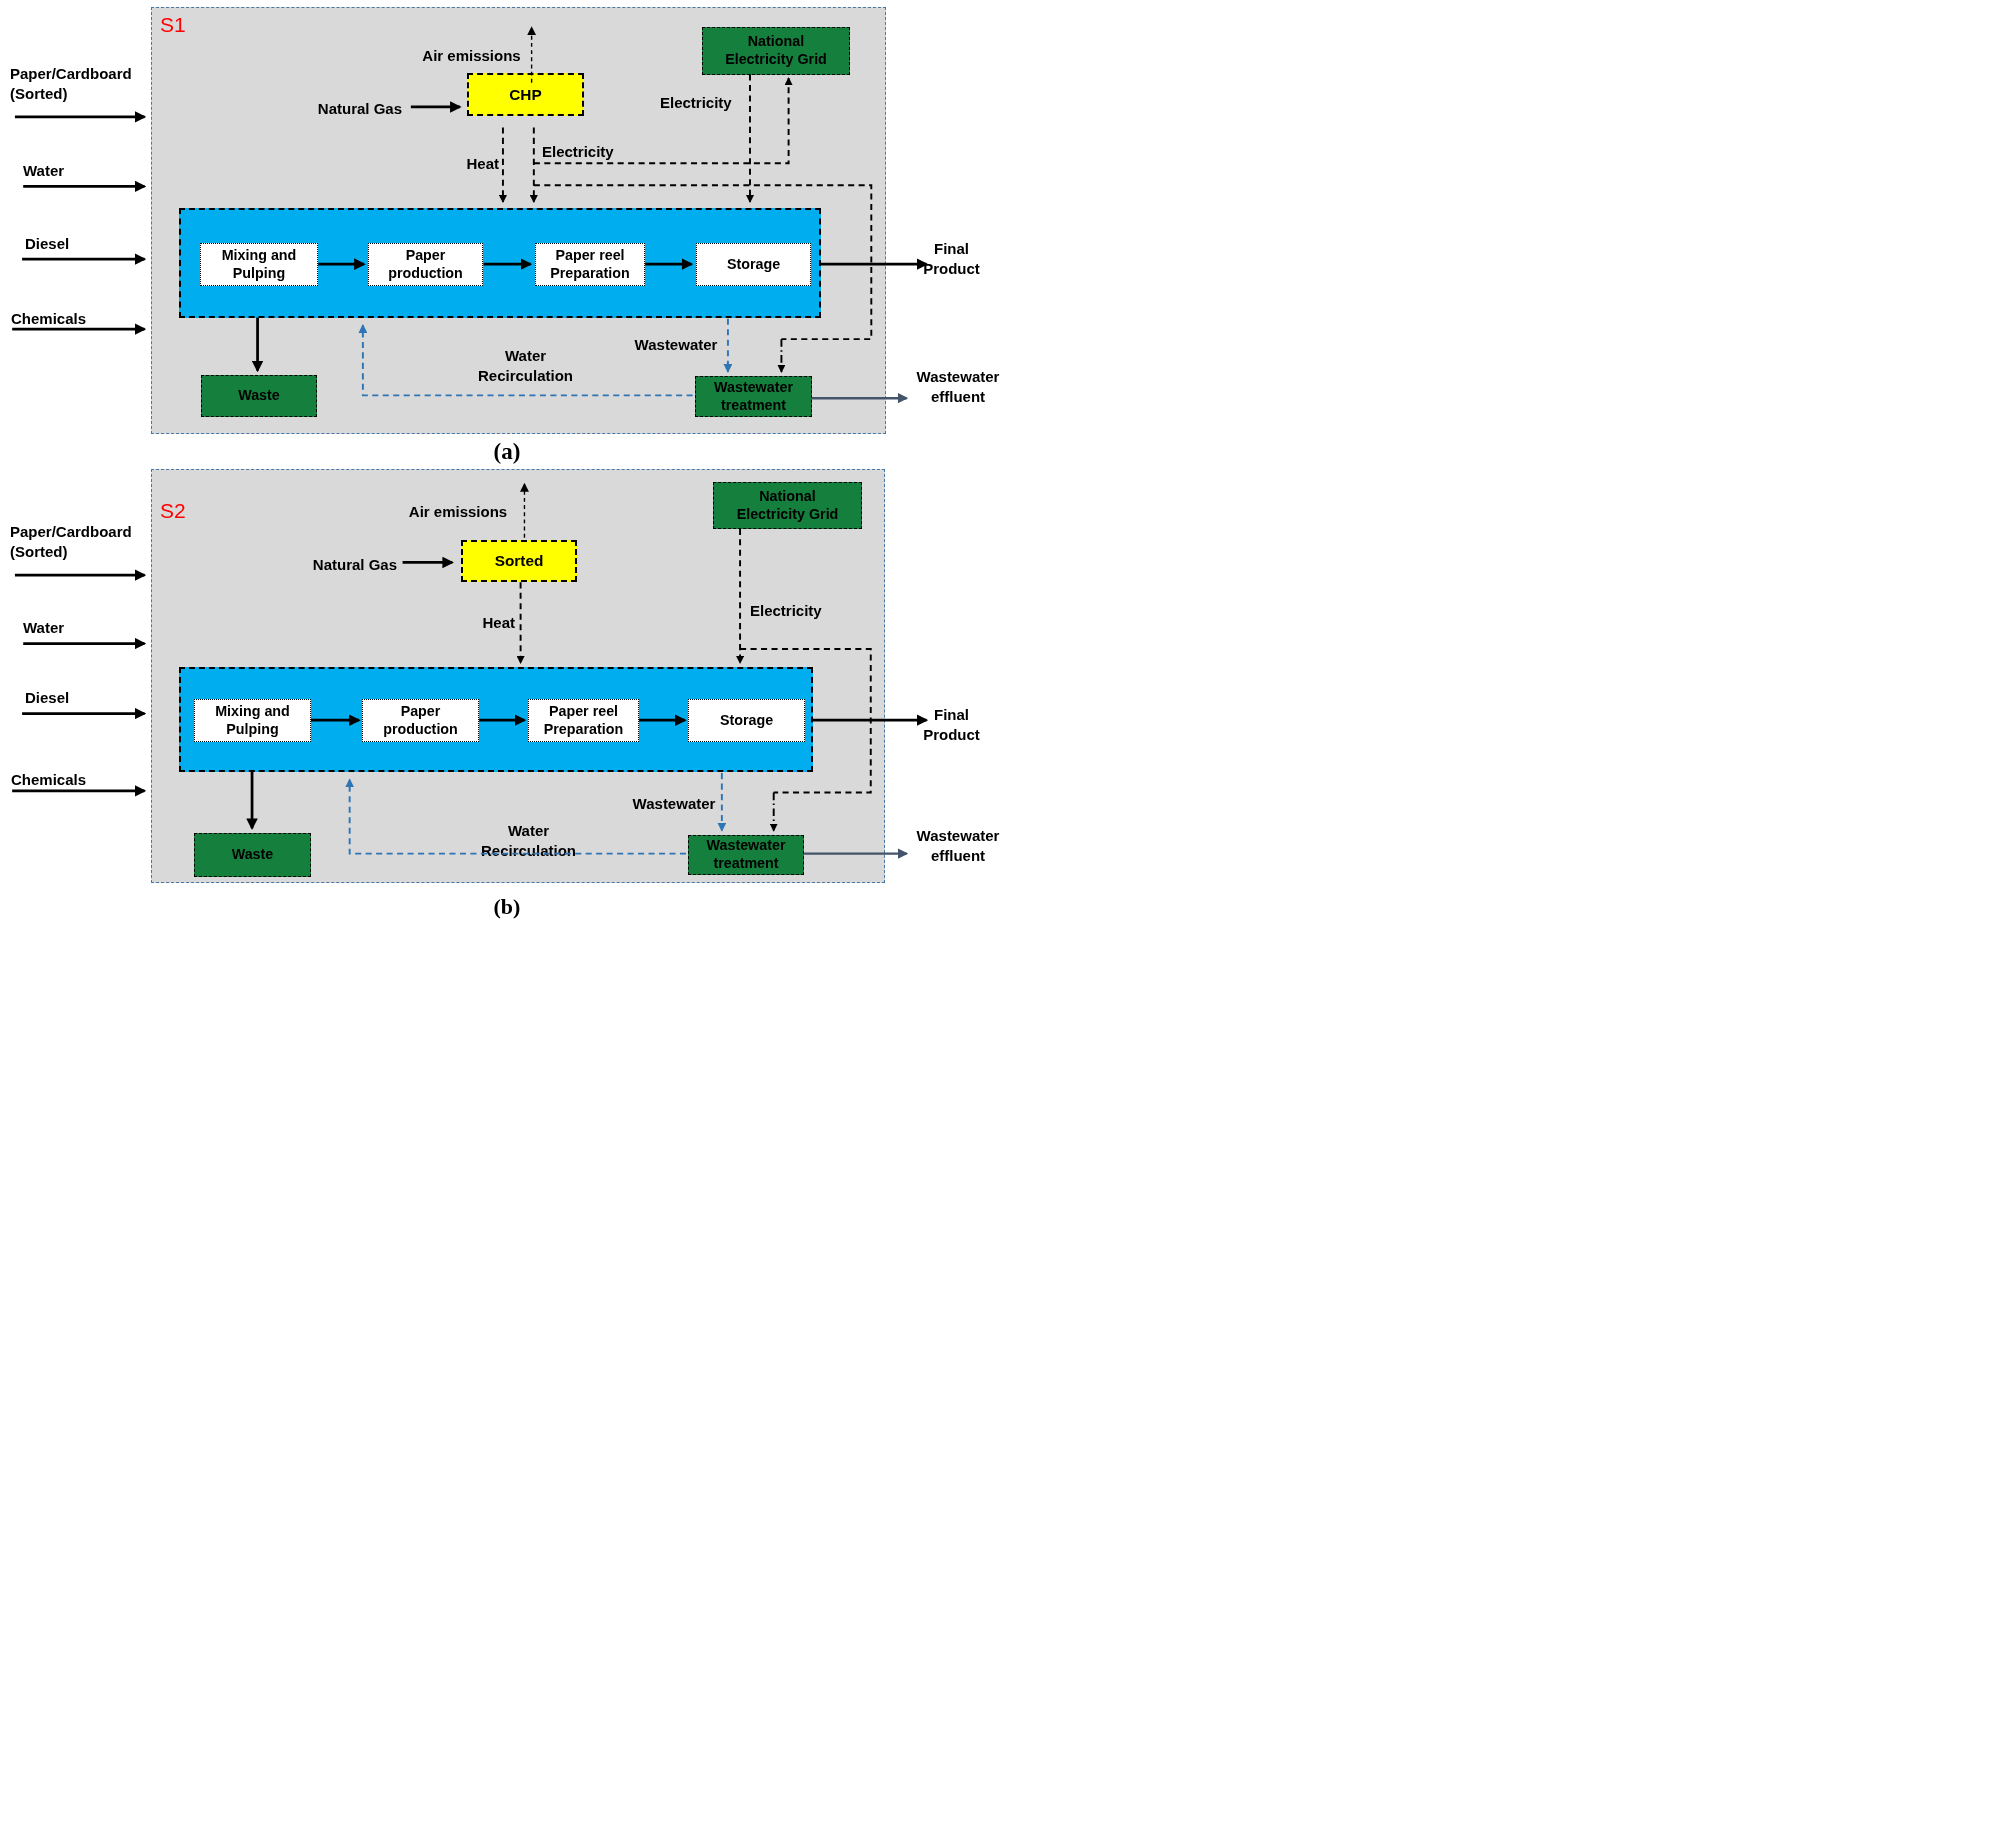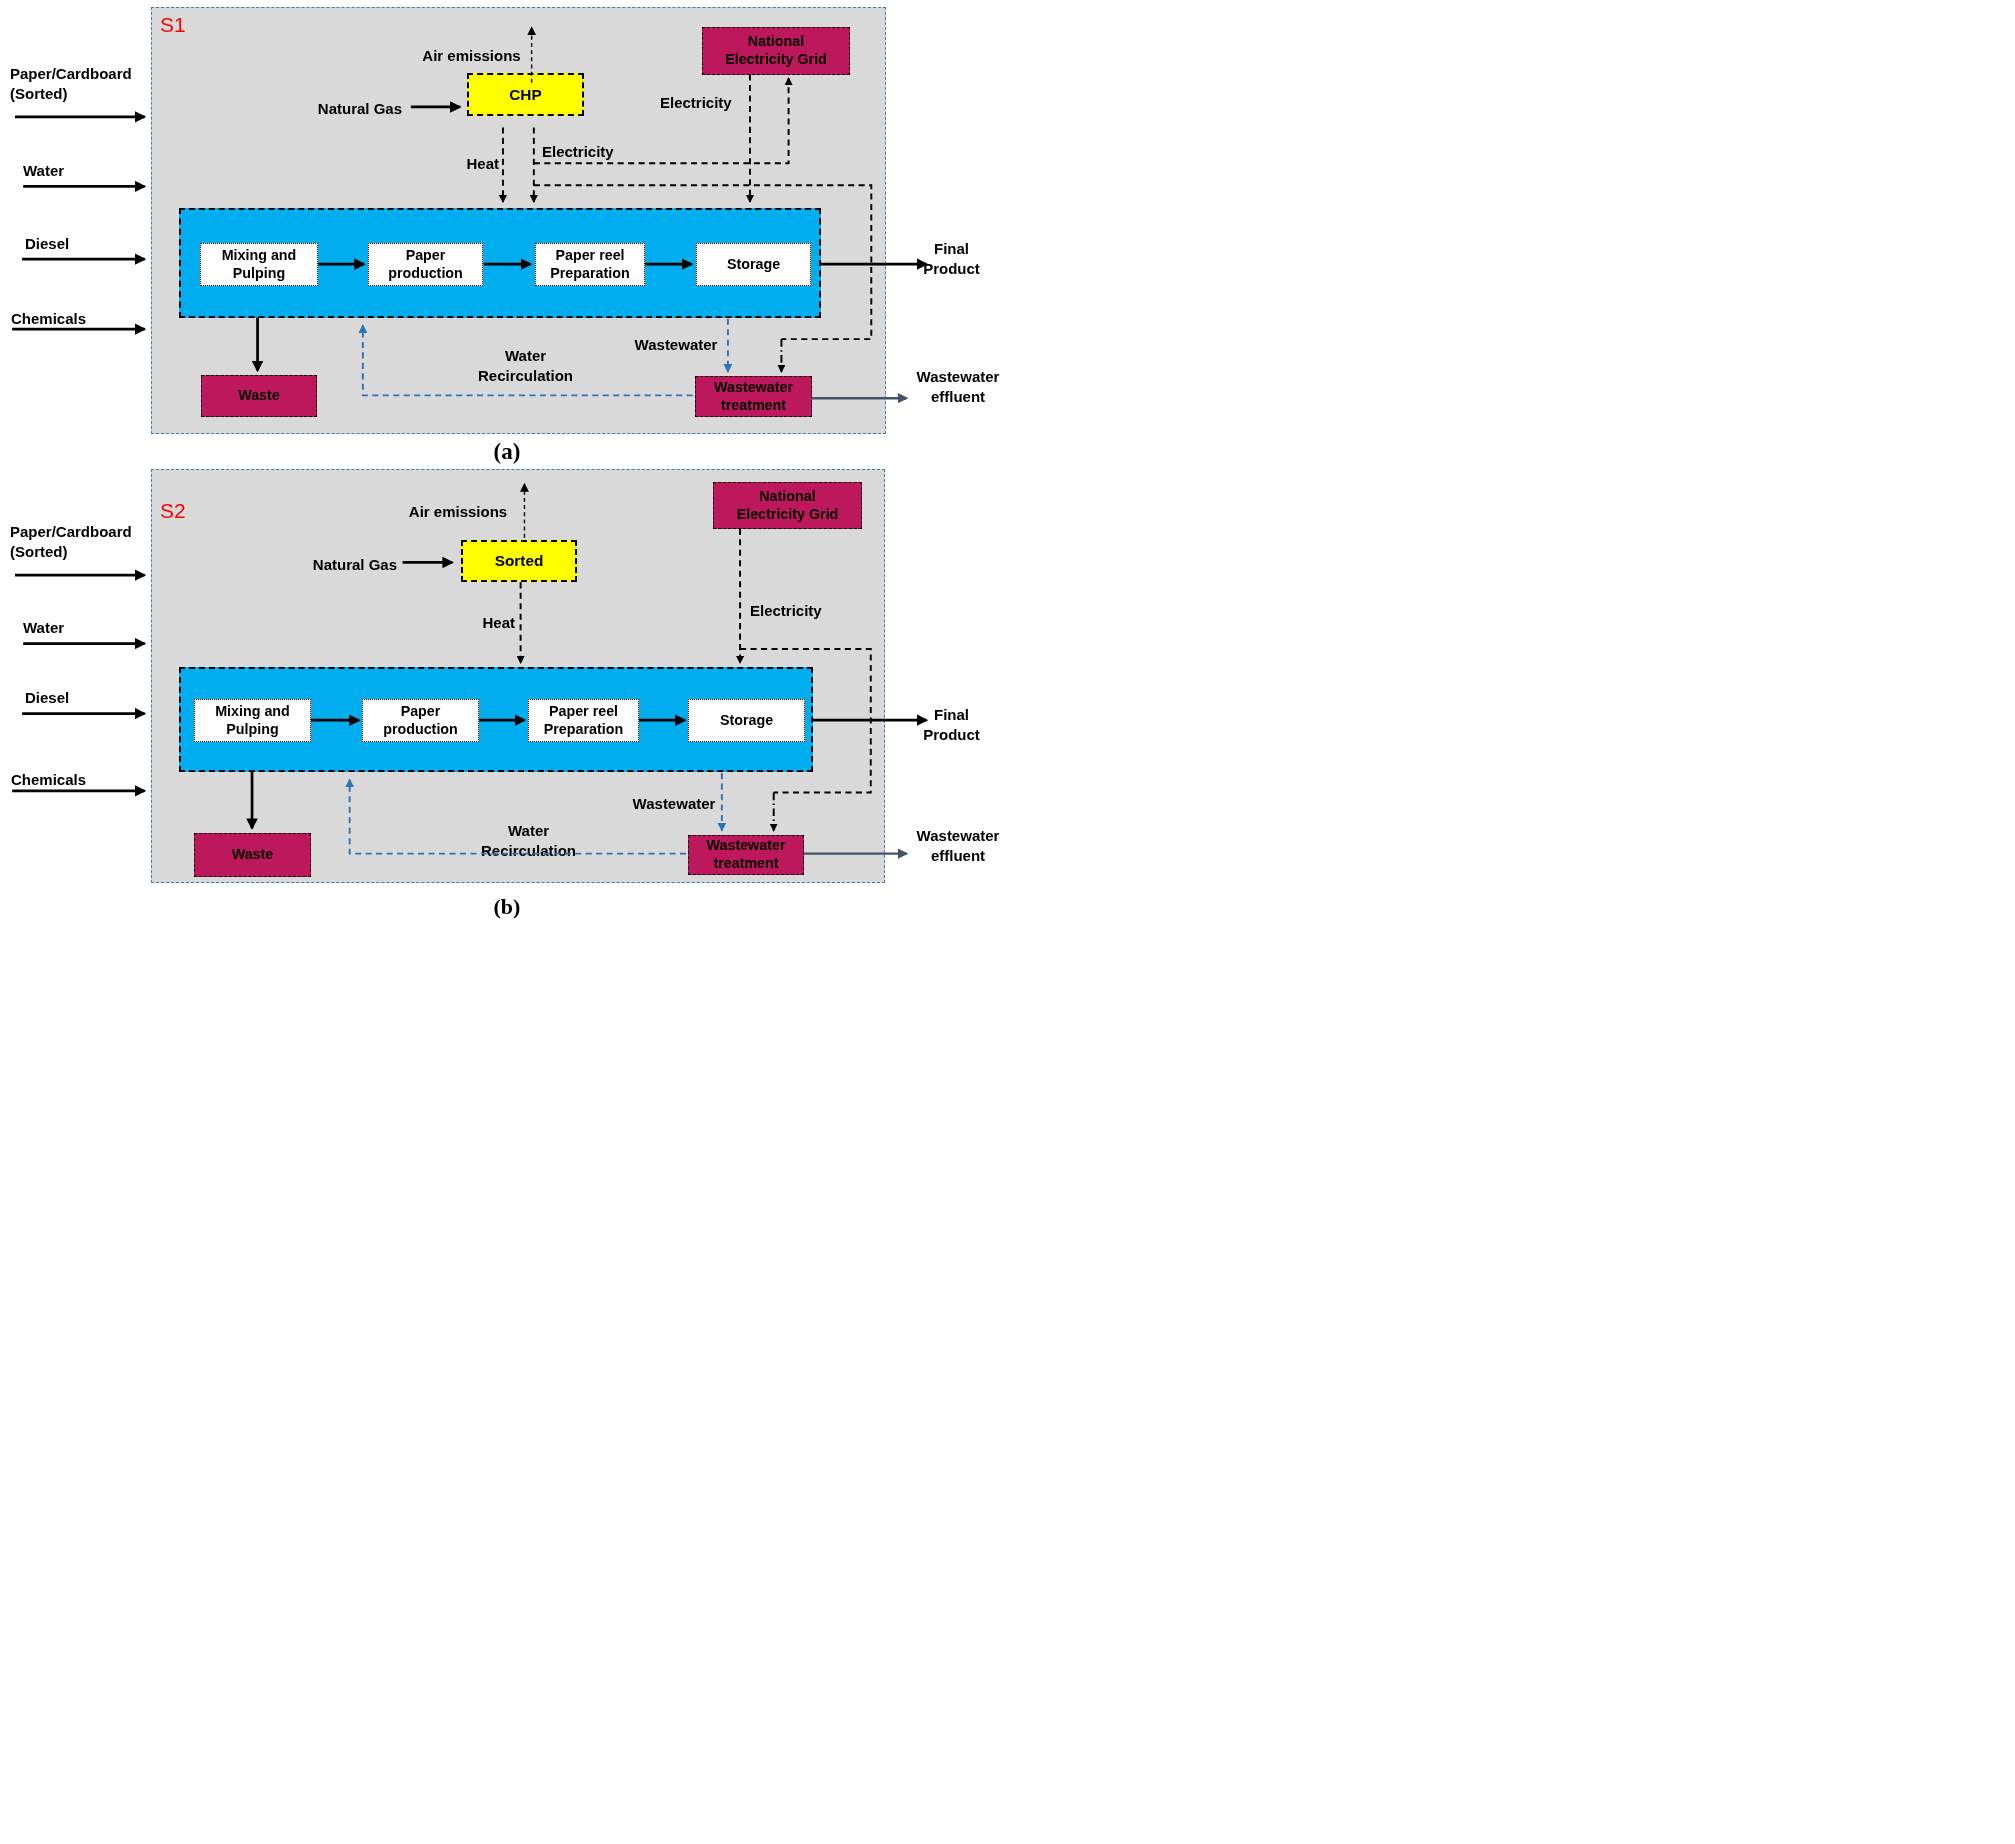--- a/index.html
+++ b/index.html
@@ -10,21 +10,21 @@
   .canvas{position:relative;width:1007px;height:922px;background:#fff;overflow:hidden;
           font-family:"Liberation Sans", sans-serif;}
   .lbl{position:absolute;font-weight:bold;color:#000;white-space:nowrap;font-size:15px;line-height:1.3;}
   .ctr{text-align:center;}
   .rt{text-align:right;}
   .panel{position:absolute;background:var(--panel-bg);border:1.7px dashed var(--border-blue);box-sizing:border-box;}
   .scen{position:absolute;font-weight:normal;color:var(--scenario-red);font-size:21px;}
   .box{position:absolute;box-sizing:border-box;display:flex;flex-direction:column;align-items:center;
        justify-content:center;font-weight:bold;color:#000;text-align:center;}
   .unit{background:var(--unit-yellow);border:2.2px dashed #000;font-size:15.4px;}
-  .whitebox{background:#be185d;border:1.7px dashed #000;font-size:14.3px;line-height:1.25;}
+  .whitebox{background:#15803d;border:1.7px dashed #000;font-size:14.3px;line-height:1.25;}
   .bluebox{position:absolute;background:var(--process-blue);border:2.8px dashed #000;box-sizing:border-box;}
   .step{background:#fff;border:1.7px dotted #000;font-size:14.3px;line-height:1.22;}
   .cap{position:absolute;font-family:"Liberation Serif", serif;font-weight:bold;font-size:23px;color:#000;}
   svg.overlay{position:absolute;left:0;top:0;pointer-events:none;}
   .sol{stroke:#000;stroke-width:5;fill:none;}
   .dsh{stroke:#000;stroke-width:3.5;fill:none;stroke-dasharray:11 8;}
   .air{stroke:#000;stroke-width:2.5;fill:none;stroke-dasharray:7 6;}
   .dd{stroke:#000;stroke-width:3.5;fill:none;stroke-dasharray:14 6 3 6;}
   .bl{stroke:var(--recirc-blue);stroke-width:3.5;fill:none;stroke-dasharray:11 8;}
   .ef{stroke:var(--effluent);stroke-width:4.5;fill:none;}

